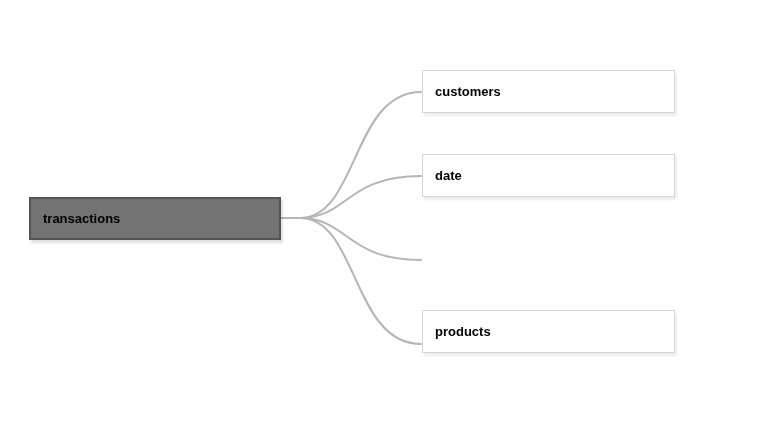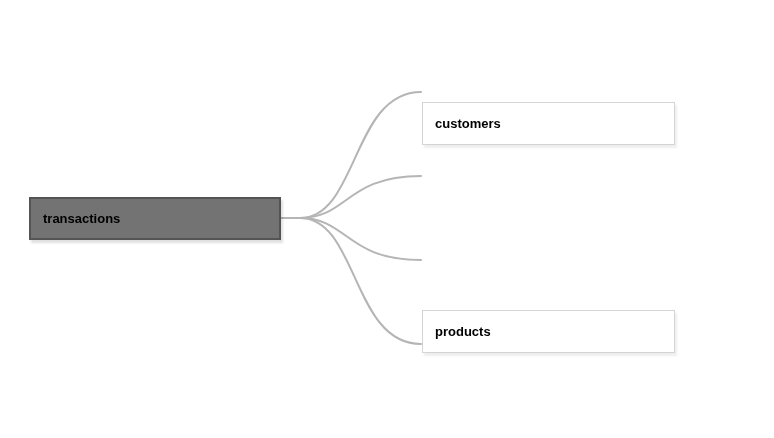--- a/index.html
+++ b/index.html
@@ -52,21 +52,21 @@
     box-shadow: 2px 3px 2px rgba(0,0,0,0.12);
   }
   .node-child {
     left: 422px;
     width: 253px;
     height: 43px;
     background: #ffffff;
     border: 1px solid #d4d4d4;
     box-shadow: 2px 3px 2px rgba(0,0,0,0.07);
   }
-  .node-child.pos-0 { top: 70px; margin-top: 32px; }
+  .node-child.pos-0 { top: 70px; }
   .node-child.pos-1 { top: 154px; }
   .node-child.pos-2 { top: 238px; }
   .node-child.pos-3 { top: 310px; }
 </style>
 </head>
 <body>
 
 <div class="canvas">
 
   <svg class="edges-layer" viewBox="0 0 774 438" xmlns="http://www.w3.org/2000/svg">
@@ -77,19 +77,22 @@
   </svg>
 
   <div class="node node-root">
     <span>transactions</span>
   </div>
 
   <div class="node node-child pos-0">
     <span>customers</span>
   </div>
 
+  <div class="node node-child pos-1">
+    <span>date</span>
+  </div>
 
 
   <div class="node node-child pos-3">
     <span>products</span>
   </div>
 
 </div>
 
 </body></html>

